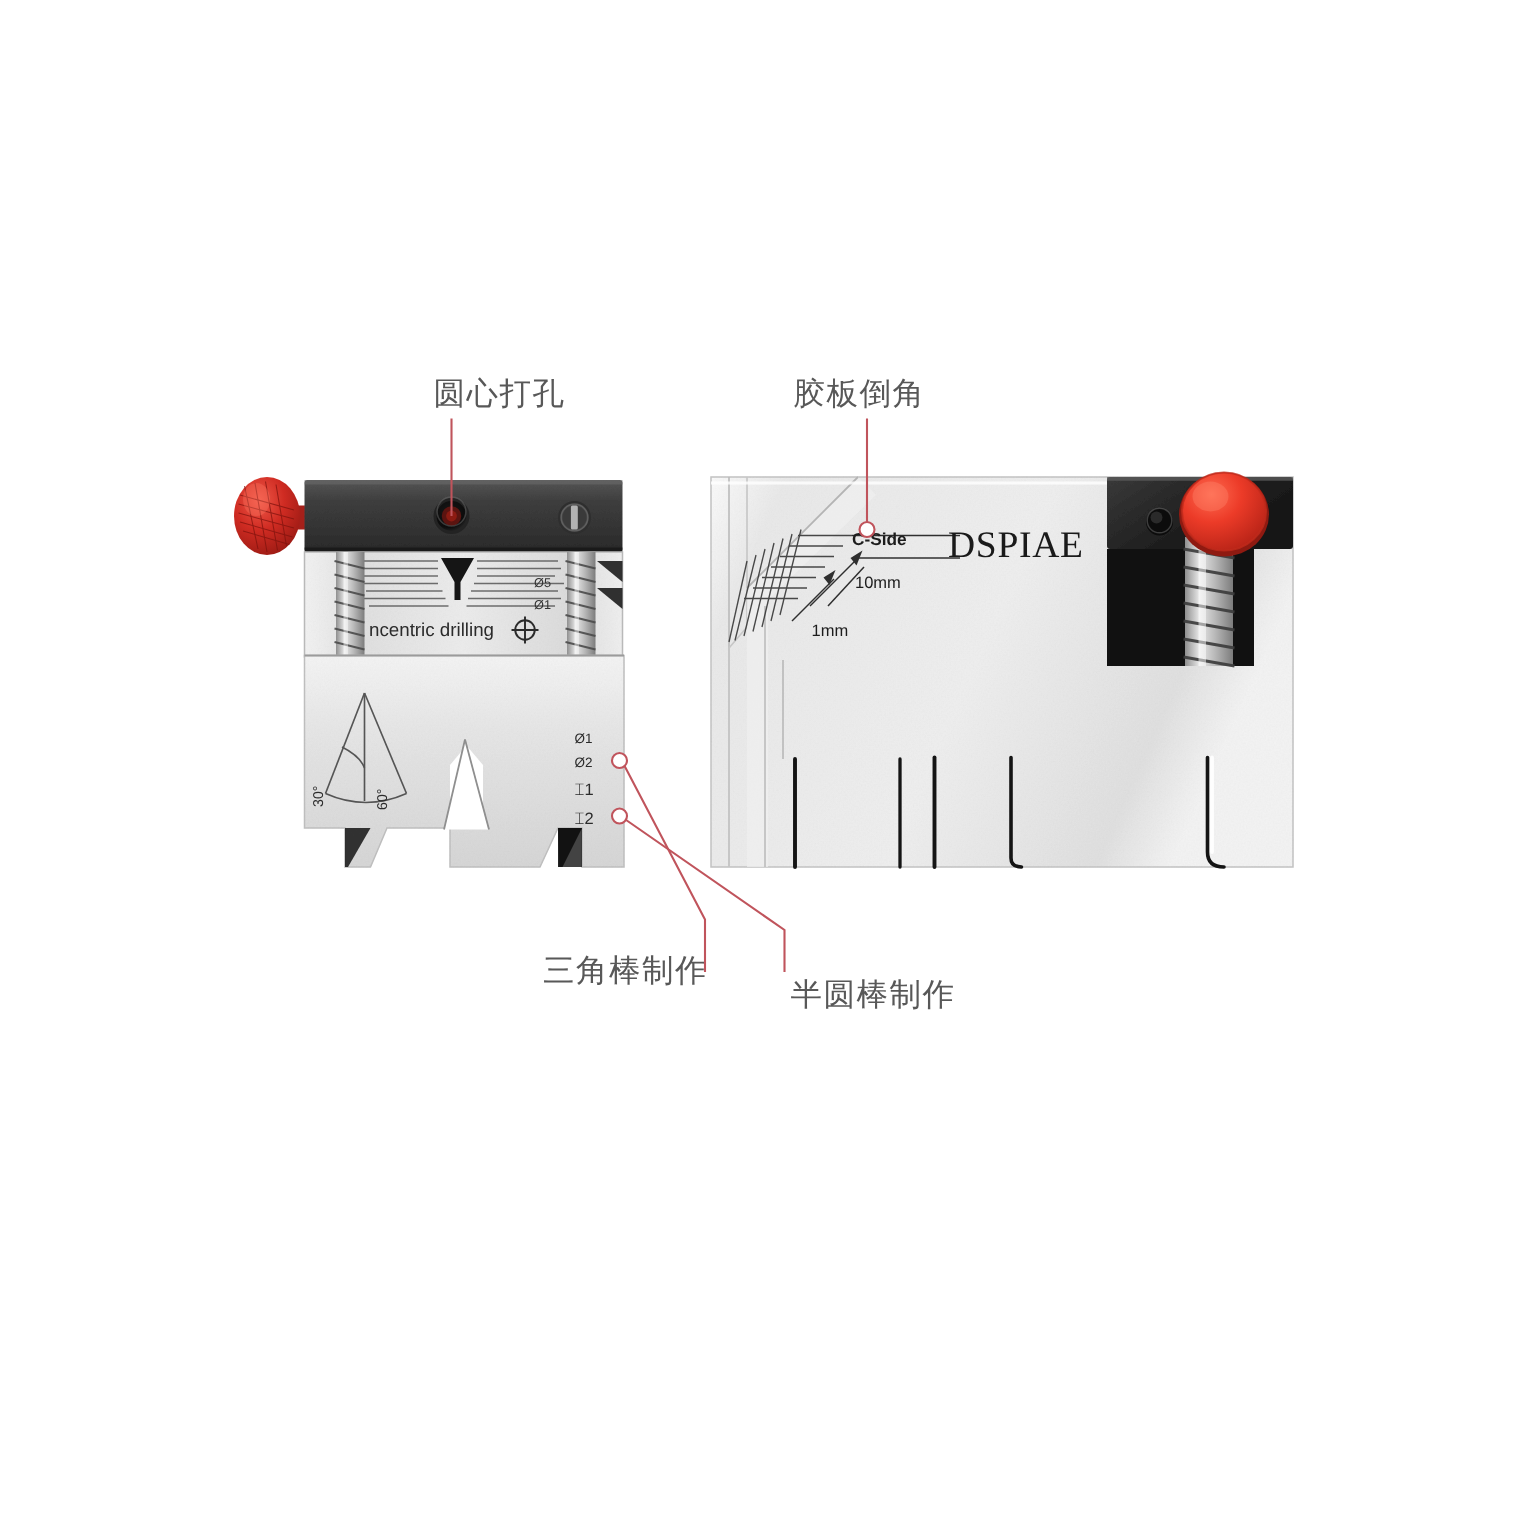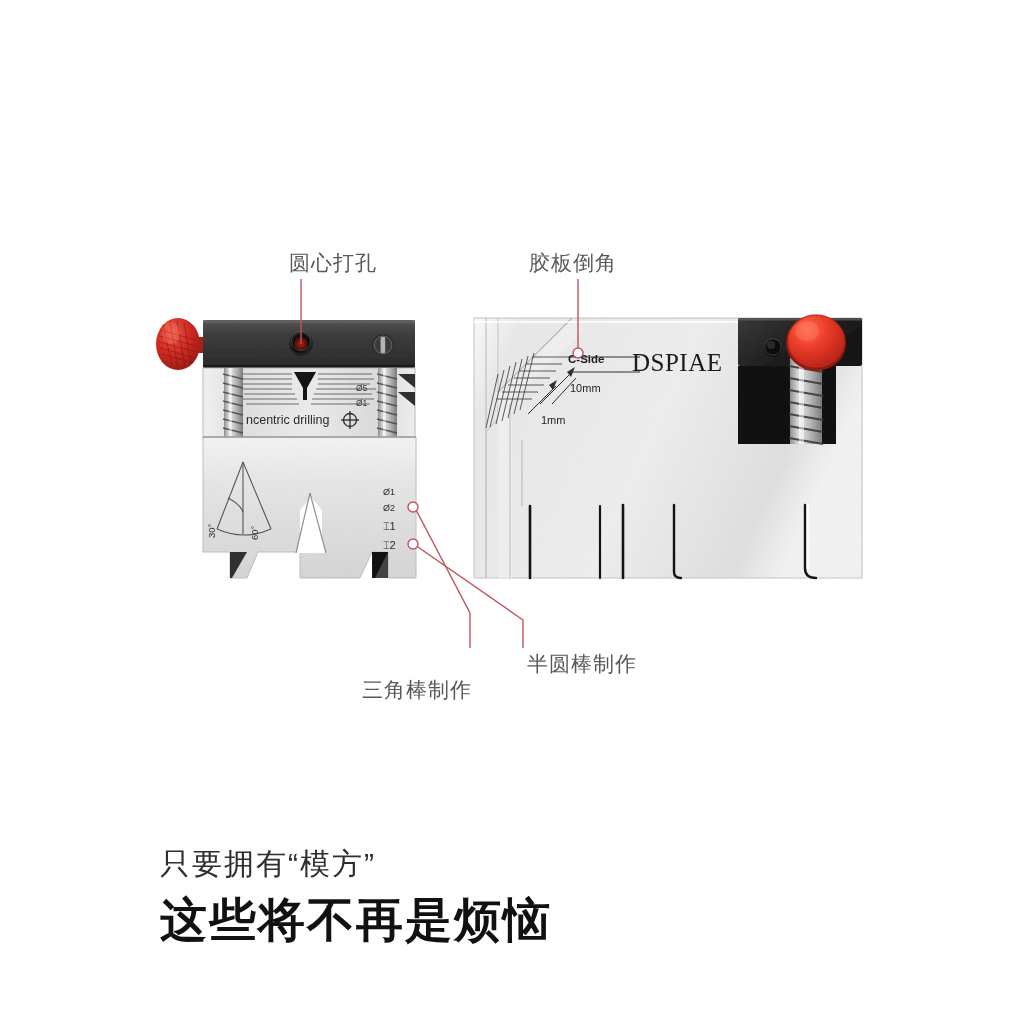--- a/index.html
+++ b/index.html
@@ -27,21 +27,21 @@
   .callout-label {
     position: absolute;
     color: #585858;
     font-size: 21px;
     letter-spacing: 1px;
     white-space: nowrap;
     line-height: 1;
   }
   #callout-top-left  { left: 253px; top: 252px; margin-left: 36px; }
   #callout-top-right { left: 529px; top: 252px; }
-  #callout-bot-left  { left: 362px; top: 680px; font-family: Liberation Serif, serif; }
+  #callout-bot-left  { left: 362px; top: 637px; }
   #callout-bot-right { left: 527px; top: 653px; text-align: right; }
 
   
   svg.overlay {
     position: absolute;
     left: 0; top: 0;
     width: 1024px;
     height: 1024px;
     pointer-events: none;
   }
@@ -406,18 +406,14 @@
       <circle cx="578" cy="353" r="5" fill="#ffffff" stroke="#c0545c" stroke-width="1.4"></circle>
 
       <path d="M415,508 L470,613 L470,648"></path>
       <circle cx="413" cy="507" r="5" fill="#ffffff" stroke="#c0545c" stroke-width="1.4"></circle>
 
       <path d="M415,545 L523,620 L523,648"></path>
       <circle cx="413" cy="544" r="5" fill="#ffffff" stroke="#c0545c" stroke-width="1.4"></circle>
     </g>
   </svg>
 
-  <div class="headline-block">
-    <div class="headline-sub">只要拥有“模方”</div>
-    <div class="headline-main">这些将不再是烦恼</div>
-  </div>
 
 </div>
 
 </body></html>

